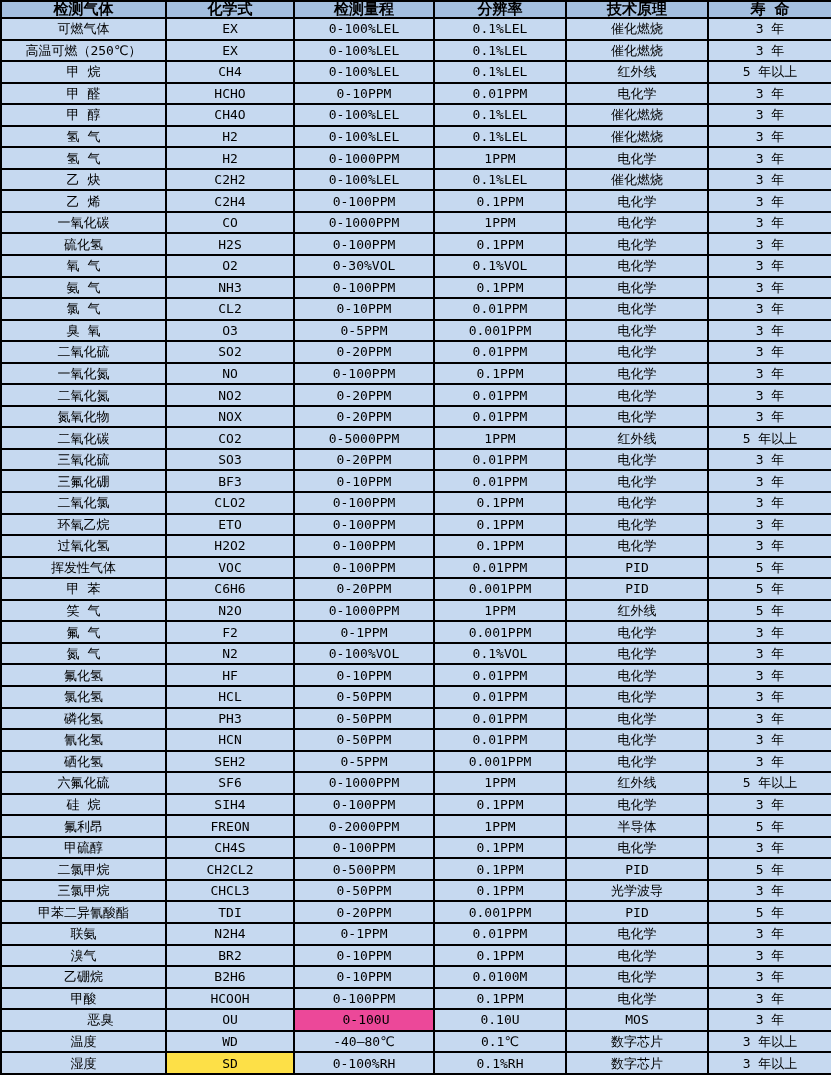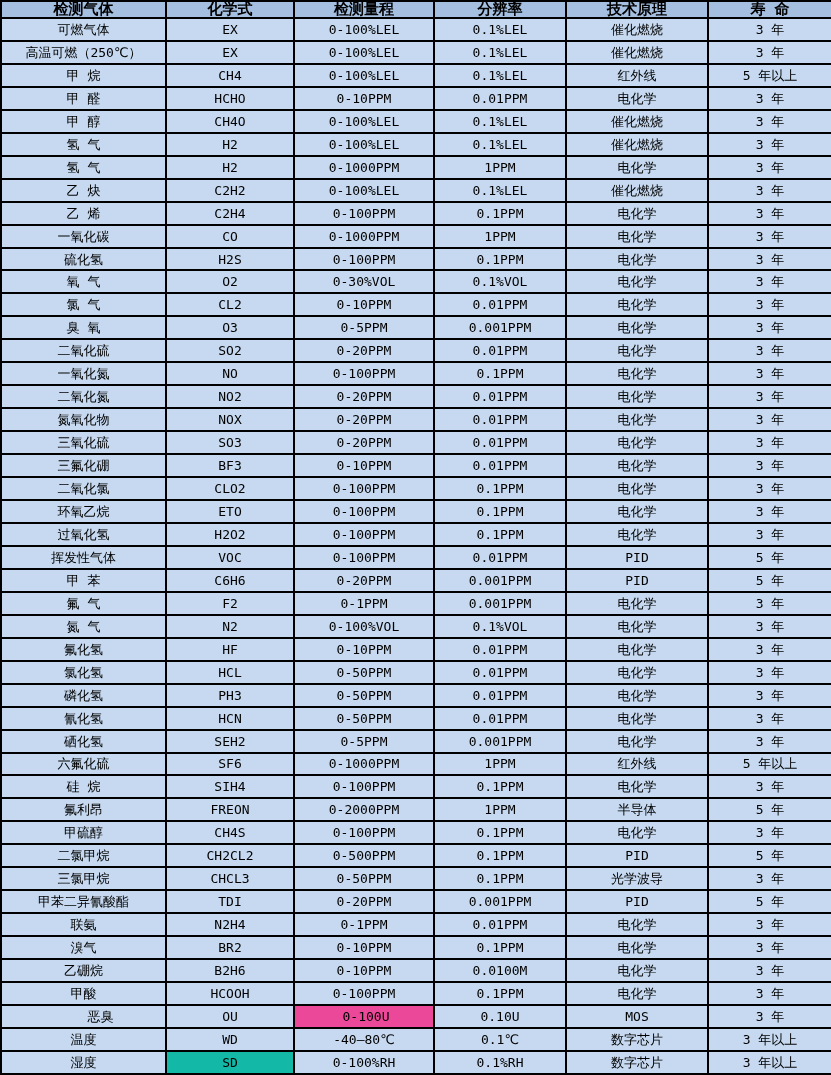--- a/index.html
+++ b/index.html
@@ -148,20 +148,28 @@
       </tr>
       <tr>
         <td style="background: rgb(198, 217, 240); color: rgb(0, 0, 0);">氧 气</td>
         <td style="background: rgb(198, 217, 240); color: rgb(0, 0, 0);">O2</td>
         <td style="background: rgb(198, 217, 240); color: rgb(0, 0, 0);">0-30%VOL</td>
         <td style="background: rgb(198, 217, 240); color: rgb(0, 0, 0);">0.1%VOL</td>
         <td style="background: rgb(198, 217, 240); color: rgb(0, 0, 0);">电化学</td>
         <td style="background: rgb(198, 217, 240); color: rgb(0, 0, 0);">3 年</td>
       </tr>
       <tr>
+        <td style="background: rgb(198, 217, 240); color: rgb(0, 0, 0);">氨 气</td>
+        <td style="background: rgb(198, 217, 240); color: rgb(0, 0, 0);">NH3</td>
+        <td style="background: rgb(198, 217, 240); color: rgb(0, 0, 0);">0-100PPM</td>
+        <td style="background: rgb(198, 217, 240); color: rgb(0, 0, 0);">0.1PPM</td>
+        <td style="background: rgb(198, 217, 240); color: rgb(0, 0, 0);">电化学</td>
+        <td style="background: rgb(198, 217, 240); color: rgb(0, 0, 0);">3 年</td>
+      </tr>
+      <tr>
         <td style="background: rgb(198, 217, 240); color: rgb(0, 0, 0);">氯 气</td>
         <td style="background: rgb(198, 217, 240); color: rgb(0, 0, 0);">CL2</td>
         <td style="background: rgb(198, 217, 240); color: rgb(0, 0, 0);">0-10PPM</td>
         <td style="background: rgb(198, 217, 240); color: rgb(0, 0, 0);">0.01PPM</td>
         <td style="background: rgb(198, 217, 240); color: rgb(0, 0, 0);">电化学</td>
         <td style="background: rgb(198, 217, 240); color: rgb(0, 0, 0);">3 年</td>
       </tr>
       <tr>
         <td style="background: rgb(198, 217, 240); color: rgb(0, 0, 0);">臭 氧</td>
         <td style="background: rgb(198, 217, 240); color: rgb(0, 0, 0);">O3</td>
@@ -196,20 +204,28 @@
       </tr>
       <tr>
         <td style="background: rgb(198, 217, 240); color: rgb(0, 0, 0);">氮氧化物</td>
         <td style="background: rgb(198, 217, 240); color: rgb(0, 0, 0);">NOX</td>
         <td style="background: rgb(198, 217, 240); color: rgb(0, 0, 0);">0-20PPM</td>
         <td style="background: rgb(198, 217, 240); color: rgb(0, 0, 0);">0.01PPM</td>
         <td style="background: rgb(198, 217, 240); color: rgb(0, 0, 0);">电化学</td>
         <td style="background: rgb(198, 217, 240); color: rgb(0, 0, 0);">3 年</td>
       </tr>
       <tr>
+        <td style="background: rgb(198, 217, 240); color: rgb(0, 0, 0);">二氧化碳</td>
+        <td style="background: rgb(198, 217, 240); color: rgb(0, 0, 0);">CO2</td>
+        <td style="background: rgb(198, 217, 240); color: rgb(0, 0, 0);">0-5000PPM</td>
+        <td style="background: rgb(198, 217, 240); color: rgb(0, 0, 0);">1PPM</td>
+        <td style="background: rgb(198, 217, 240); color: rgb(0, 0, 0);">红外线</td>
+        <td style="background: rgb(198, 217, 240); color: rgb(0, 0, 0);">5 年以上</td>
+      </tr>
+      <tr>
         <td style="background: rgb(198, 217, 240); color: rgb(0, 0, 0);">三氧化硫</td>
         <td style="background: rgb(198, 217, 240); color: rgb(0, 0, 0);">SO3</td>
         <td style="background: rgb(198, 217, 240); color: rgb(0, 0, 0);">0-20PPM</td>
         <td style="background: rgb(198, 217, 240); color: rgb(0, 0, 0);">0.01PPM</td>
         <td style="background: rgb(198, 217, 240); color: rgb(0, 0, 0);">电化学</td>
         <td style="background: rgb(198, 217, 240); color: rgb(0, 0, 0);">3 年</td>
       </tr>
       <tr>
         <td style="background: rgb(198, 217, 240); color: rgb(0, 0, 0);">三氟化硼</td>
         <td style="background: rgb(198, 217, 240); color: rgb(0, 0, 0);">BF3</td>
@@ -249,20 +265,28 @@
         <td style="background: rgb(198, 217, 240); color: rgb(0, 0, 0);">0.01PPM</td>
         <td style="background: rgb(198, 217, 240); color: rgb(0, 0, 0);">PID</td>
         <td style="background: rgb(198, 217, 240); color: rgb(0, 0, 0);">5 年</td>
       </tr>
       <tr>
         <td style="background: rgb(198, 217, 240); color: rgb(0, 0, 0);">甲 苯</td>
         <td style="background: rgb(198, 217, 240); color: rgb(0, 0, 0);">C6H6</td>
         <td style="background: rgb(198, 217, 240); color: rgb(0, 0, 0);">0-20PPM</td>
         <td style="background: rgb(198, 217, 240); color: rgb(0, 0, 0);">0.001PPM</td>
         <td style="background: rgb(198, 217, 240); color: rgb(0, 0, 0);">PID</td>
+        <td style="background: rgb(198, 217, 240); color: rgb(0, 0, 0);">5 年</td>
+      </tr>
+      <tr>
+        <td style="background: rgb(198, 217, 240); color: rgb(0, 0, 0);">笑 气</td>
+        <td style="background: rgb(198, 217, 240); color: rgb(0, 0, 0);">N2O</td>
+        <td style="background: rgb(198, 217, 240); color: rgb(0, 0, 0);">0-1000PPM</td>
+        <td style="background: rgb(198, 217, 240); color: rgb(0, 0, 0);">1PPM</td>
+        <td style="background: rgb(198, 217, 240); color: rgb(0, 0, 0);">红外线</td>
         <td style="background: rgb(198, 217, 240); color: rgb(0, 0, 0);">5 年</td>
       </tr>
       <tr>
         <td style="background: rgb(198, 217, 240); color: rgb(0, 0, 0);">氟 气</td>
         <td style="background: rgb(198, 217, 240); color: rgb(0, 0, 0);">F2</td>
         <td style="background: rgb(198, 217, 240); color: rgb(0, 0, 0);">0-1PPM</td>
         <td style="background: rgb(198, 217, 240); color: rgb(0, 0, 0);">0.001PPM</td>
         <td style="background: rgb(198, 217, 240); color: rgb(0, 0, 0);">电化学</td>
         <td style="background: rgb(198, 217, 240); color: rgb(0, 0, 0);">3 年</td>
       </tr>
@@ -413,20 +437,20 @@
       <tr>
         <td style="background: rgb(198, 217, 240); color: rgb(0, 0, 0);">温度</td>
         <td style="background: rgb(198, 217, 240); color: rgb(0, 0, 0);">WD</td>
         <td style="background: rgb(198, 217, 240); color: rgb(0, 0, 0);">-40—80℃</td>
         <td style="background: rgb(198, 217, 240); color: rgb(0, 0, 0);">0.1℃</td>
         <td style="background: rgb(198, 217, 240); color: rgb(0, 0, 0);">数字芯片</td>
         <td style="background: rgb(198, 217, 240); color: rgb(0, 0, 0);">3 年以上</td>
       </tr>
       <tr>
         <td style="background: rgb(198, 217, 240); color: rgb(0, 0, 0);">湿度</td>
-        <td style="background: #14b8a6; color: rgb(0, 0, 0);">SD</td>
+        <td style="background: #fde047; color: rgb(0, 0, 0);">SD</td>
         <td style="background: rgb(198, 217, 240); color: rgb(0, 0, 0);">0-100%RH</td>
         <td style="background: rgb(198, 217, 240); color: rgb(0, 0, 0);">0.1%RH</td>
         <td style="background: rgb(198, 217, 240); color: rgb(0, 0, 0);">数字芯片</td>
         <td style="background: rgb(198, 217, 240); color: rgb(0, 0, 0);">3 年以上</td>
       </tr>
     </tbody>
 </table>
 
 </body></html>

